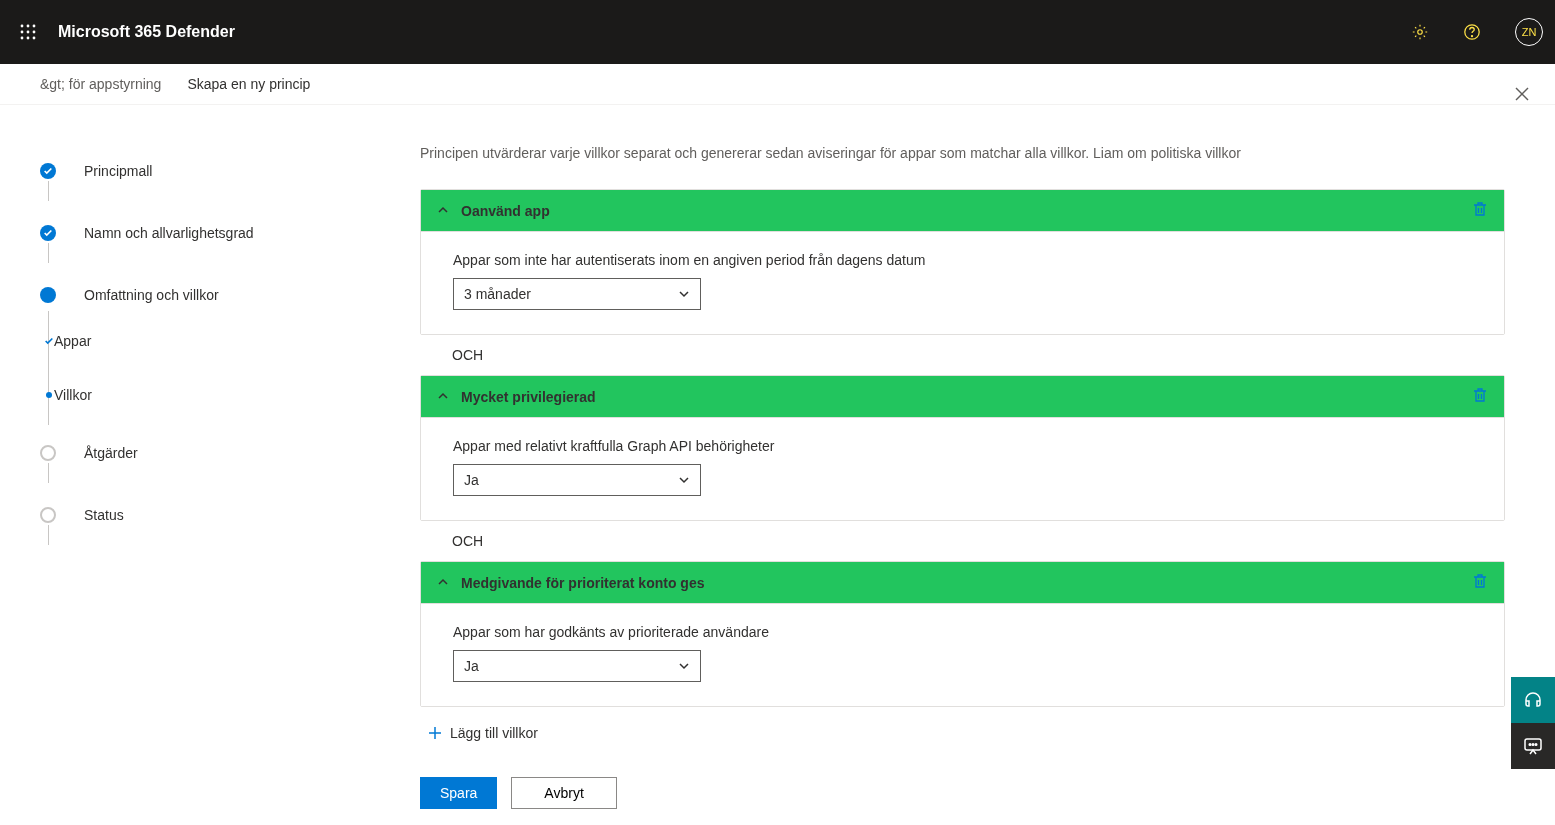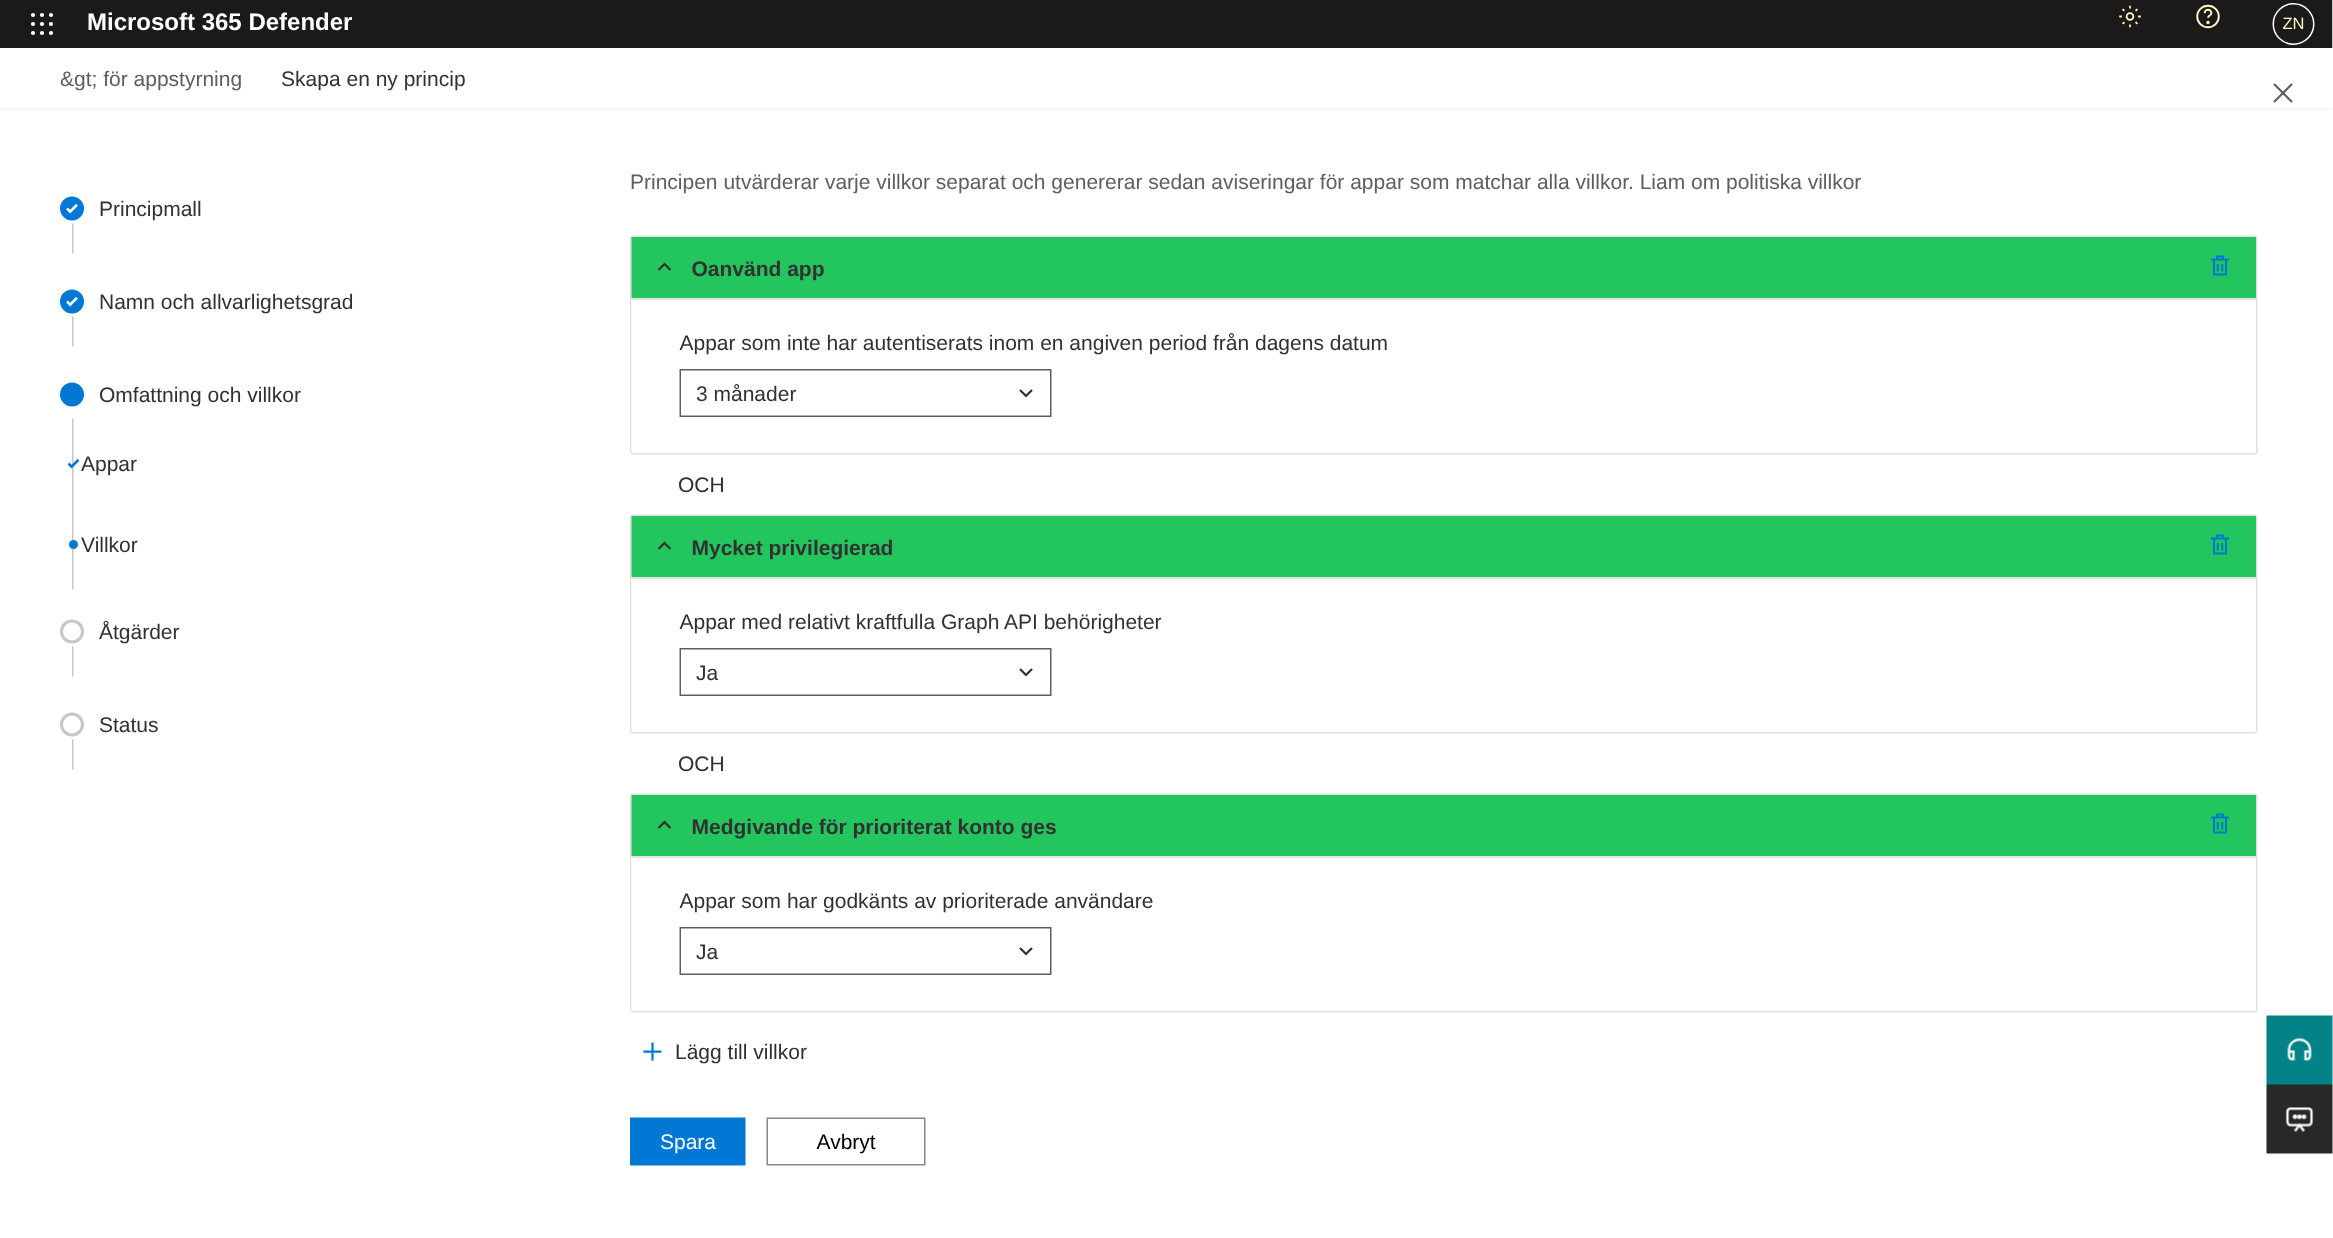--- a/index.html
+++ b/index.html
@@ -1,47 +1,47 @@
 <!DOCTYPE html>
 <html><head>
 <meta charset="utf-8">
 <style>
   * { box-sizing: border-box; margin: 0; padding: 0; }
   body { font-family: 'Segoe UI', Tahoma, sans-serif; font-size: 14px; color: #323130; background: #fff; }
   .header {
-    background: #1b1a19; height: 32px; display: flex; align-items: center; padding: 0 12px;
+    background: #1b1a19; height: 64px; display: flex; align-items: center; padding: 0 12px;
   }
   .waffle {
     width: 32px; height: 32px; display: flex; align-items: center; justify-content: center;
     color: #fff; cursor: pointer;
   }
   .waffle svg { width: 16px; height: 16px; }
   .app-title { color: #fff; font-size: 16px; font-weight: 600; margin-left: 14px; }
   .search-wrap {
     margin-left: auto; background: #fff; border-radius: 4px; height: 32px;
     display: flex; align-items: center; width: 460px; padding: 0 10px;
     position: absolute; left: 50%; transform: translateX(-50%);
   }
   .search-wrap svg { width: 16px; height: 16px; color: #605e5c; }
   .search-input { border: none; outline: none; flex: 1; margin-left: 8px; font-size: 14px; }
-  .header-right { margin-left: auto; display: flex; align-items: flex-start; gap: 34px; color: #fef9c3; }
+  .header-right { margin-left: auto; display: flex; align-items: center; gap: 34px; color: #fde047; }
   .header-icon { cursor: pointer; display: flex; align-items: center; }
   .avatar {
     width: 28px; height: 28px; border-radius: 50%; border: 1px solid #fff;
     display: flex; align-items: center; justify-content: center; font-size: 11px;
   }
   .breadcrumb-bar {
     padding: 12px 40px; display: flex; gap: 26px; font-size: 14px;
     border-bottom: 1px solid #f3f2f1;
   }
   .breadcrumb-link { color: #605e5c; }
   .breadcrumb-current { color: #323130; font-weight: 400; }
   .body-row { display: flex; height: calc(825px - 48px - 45px); position: relative; }
   .stepper { width: 420px; padding: 50px 36px 0 40px; }
-  .step { display: flex; align-items: flex-end; gap: 10px; position: relative; padding: 8px 0; }
+  .step { display: flex; align-items: flex-end; gap: 28px; position: relative; padding: 8px 0; }
   .step-line { position: absolute; left: 8px; top: 26px; bottom: -14px; width: 1px; background: #c8c6c4; }
   .step:last-child .step-line { display: none; }
   .step-circle {
     width: 16px; height: 16px; border-radius: 50%; flex-shrink: 0;
     display: flex; align-items: center; justify-content: center;
   }
   .step-done { background: #0078d4; }
   .step-done svg { width: 10px; height: 10px; color: #fff; }
   .step-current { background: #0078d4; }
   .step-pending { background: #fff; border: 2px solid #c8c6c4; }

